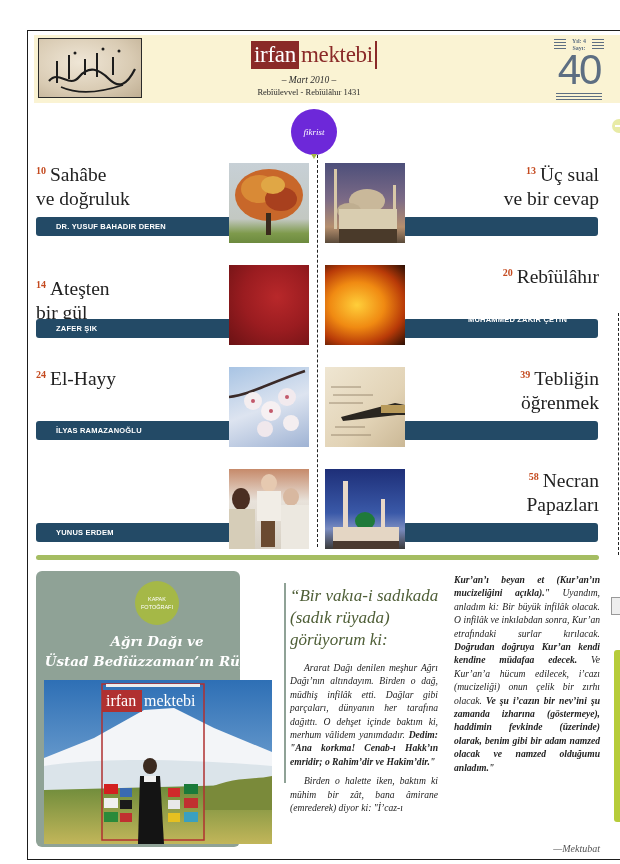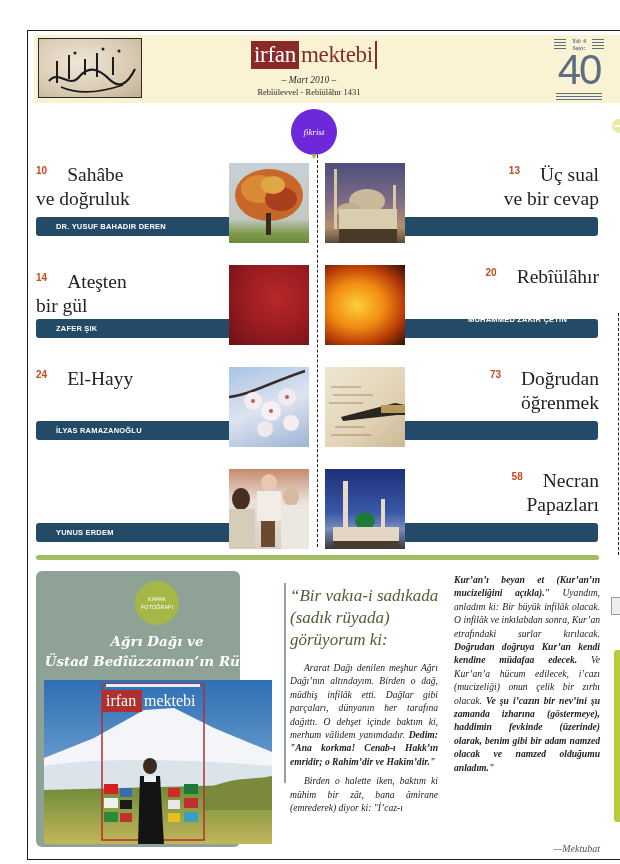--- a/index.html
+++ b/index.html
@@ -28,21 +28,21 @@
   .fikrist { position: absolute; left: 263px; top: 78px; width: 46px; height: 46px; border-radius: 50%; background: #6d28d9; color: #fff; font-style: italic; font-size: 9px; display: flex; align-items: center; justify-content: center; }
   .fikrist:after { content: ""; position: absolute; left: 20px; bottom: -4px; border-left: 3px solid transparent; border-right: 3px solid transparent; border-top: 5px solid #a5b847; }
   .vdash { position: absolute; left: 289px; top: 124px; height: 392px; border-left: 1.5px dashed #222; }
   .right-peek { position: absolute; left: 584px; top: 88px; width: 14px; height: 14px; border-radius: 50%; background: #e8eba6; }
   .right-peek:after { content: ""; position: absolute; left: 3px; top: 6px; width: 8px; height: 2px; background: #fff; }
   .vdash-r { position: absolute; left: 590px; top: 282px; height: 242px; border-left: 1.5px dashed #222; }
 
   
   .entry { position: absolute; }
   .entry .title { position: absolute; font-size: 19.5px; line-height: 24px; color: #222; white-space: nowrap; }
-  .entry .num { font-family: Liberation Sans, sans-serif; font-weight: bold; font-size: 10px; color: #c44a1f; vertical-align: 7px; margin-right: 20px; }
+  .entry .num { font-family: Liberation Serif, serif; font-weight: bold; font-size: 10px; color: #c44a1f; vertical-align: 7px; margin-right: 4px; }
   .entry .bar { position: absolute; height: 19px; background: #234a66; border-radius: 3px; }
   .entry .author { position: absolute; font-family: "Liberation Sans", sans-serif; font-weight: bold; font-size: 7.5px; color: #fff; line-height: 19px; letter-spacing: 0.2px; }
   .thumb { position: absolute; width: 80px; height: 80px; overflow: hidden; }
 
   .L .title { left: 8px; text-align: left; }
   .L .bar { left: 8px; width: 200px; }
   .L .author { left: 28px; }
   .L .thumb { left: 201px; }
   .R .title { right: 0; text-align: right; }
   .R .bar { left: 375px; width: 195px; }
@@ -147,21 +147,21 @@
           <rect x="68" y="22" width="3" height="44" fill="#d8c8a8"></rect>
           <ellipse cx="42" cy="38" rx="18" ry="12" fill="#c9b89a"></ellipse>
           <ellipse cx="24" cy="48" rx="12" ry="8" fill="#bfae90"></ellipse>
           <rect x="14" y="46" width="58" height="34" fill="#d9cdb0"></rect>
           <rect x="14" y="66" width="58" height="14" fill="#4a3a2a"></rect>
         </svg>
     </div>
   </div>
 
   <div class="entry L" style="left:0;top:230px;width:290px;height:90px;">
-    <div class="title" style="top:5px"><span class="num">14</span><span>Ateşten</span><br><span>bir gül</span></div>
+    <div class="title" style="top:12px"><span class="num">14</span><span>Ateşten</span><br><span>bir gül</span></div>
     <div class="bar" style="top:58px"></div>
     <div class="author" style="top:58px">ZAFER ŞIK</div>
     <div class="thumb" style="top:4px;background:radial-gradient(ellipse at 60% 40%,#b8282a 0%,#9a1c20 50%,#6a1214 100%);"></div>
   </div>
   <div class="entry R" style="left:0;top:230px;width:571px;height:90px;">
     <div class="title" style="top:0"><span class="num">20</span><span>Rebîülâhır</span><br></div>
     <div class="bar" style="top:58px"></div>
     <div class="author" style="top:49px">MUHAMMED ZAKİR ÇETİN</div>
     <div class="thumb" style="top:4px;background:radial-gradient(ellipse at 40% 50%,#ffcf3a 0%,#f08a12 40%,#b83a08 70%,#2a0e04 100%);"></div>
   </div>
@@ -178,21 +178,21 @@
           <circle cx="58" cy="30" r="9" fill="#f2eaee"></circle>
           <circle cx="36" cy="62" r="8" fill="#f0e8ec"></circle>
           <circle cx="62" cy="56" r="8" fill="#f4eef0"></circle>
           <circle cx="42" cy="44" r="2" fill="#c2586a"></circle>
           <circle cx="24" cy="34" r="2" fill="#c2586a"></circle>
           <circle cx="58" cy="30" r="2" fill="#c2586a"></circle>
         </svg>
     </div>
   </div>
   <div class="entry R" style="left:0;top:332px;width:571px;height:90px;">
-    <div class="title" style="top:0"><span class="num">73</span><span>Doğrudan</span><br><span>öğrenmek</span></div>
+    <div class="title" style="top:0"><span class="num">39</span><span>Tebliğin</span><br><span>öğrenmek</span></div>
     <div class="bar" style="top:58px"></div>
     <div class="thumb" style="top:4px;background:linear-gradient(135deg,#efe6d2 0%,#e2d3b6 60%,#cbb896 100%);">
       <svg width="80" height="80">
           <path d="M6 20 h30 M8 28 h40 M4 36 h34 M10 60 h30 M6 68 h40" stroke="#8a7a60" stroke-width="0.8"></path>
           <path d="M16 50 L70 36 L80 38 L80 48 L72 48 L18 54 Z" fill="#2a2620"></path>
           <rect x="56" y="38" width="24" height="8" fill="#b89a5a"></rect>
         </svg>
     </div>
   </div>
 

